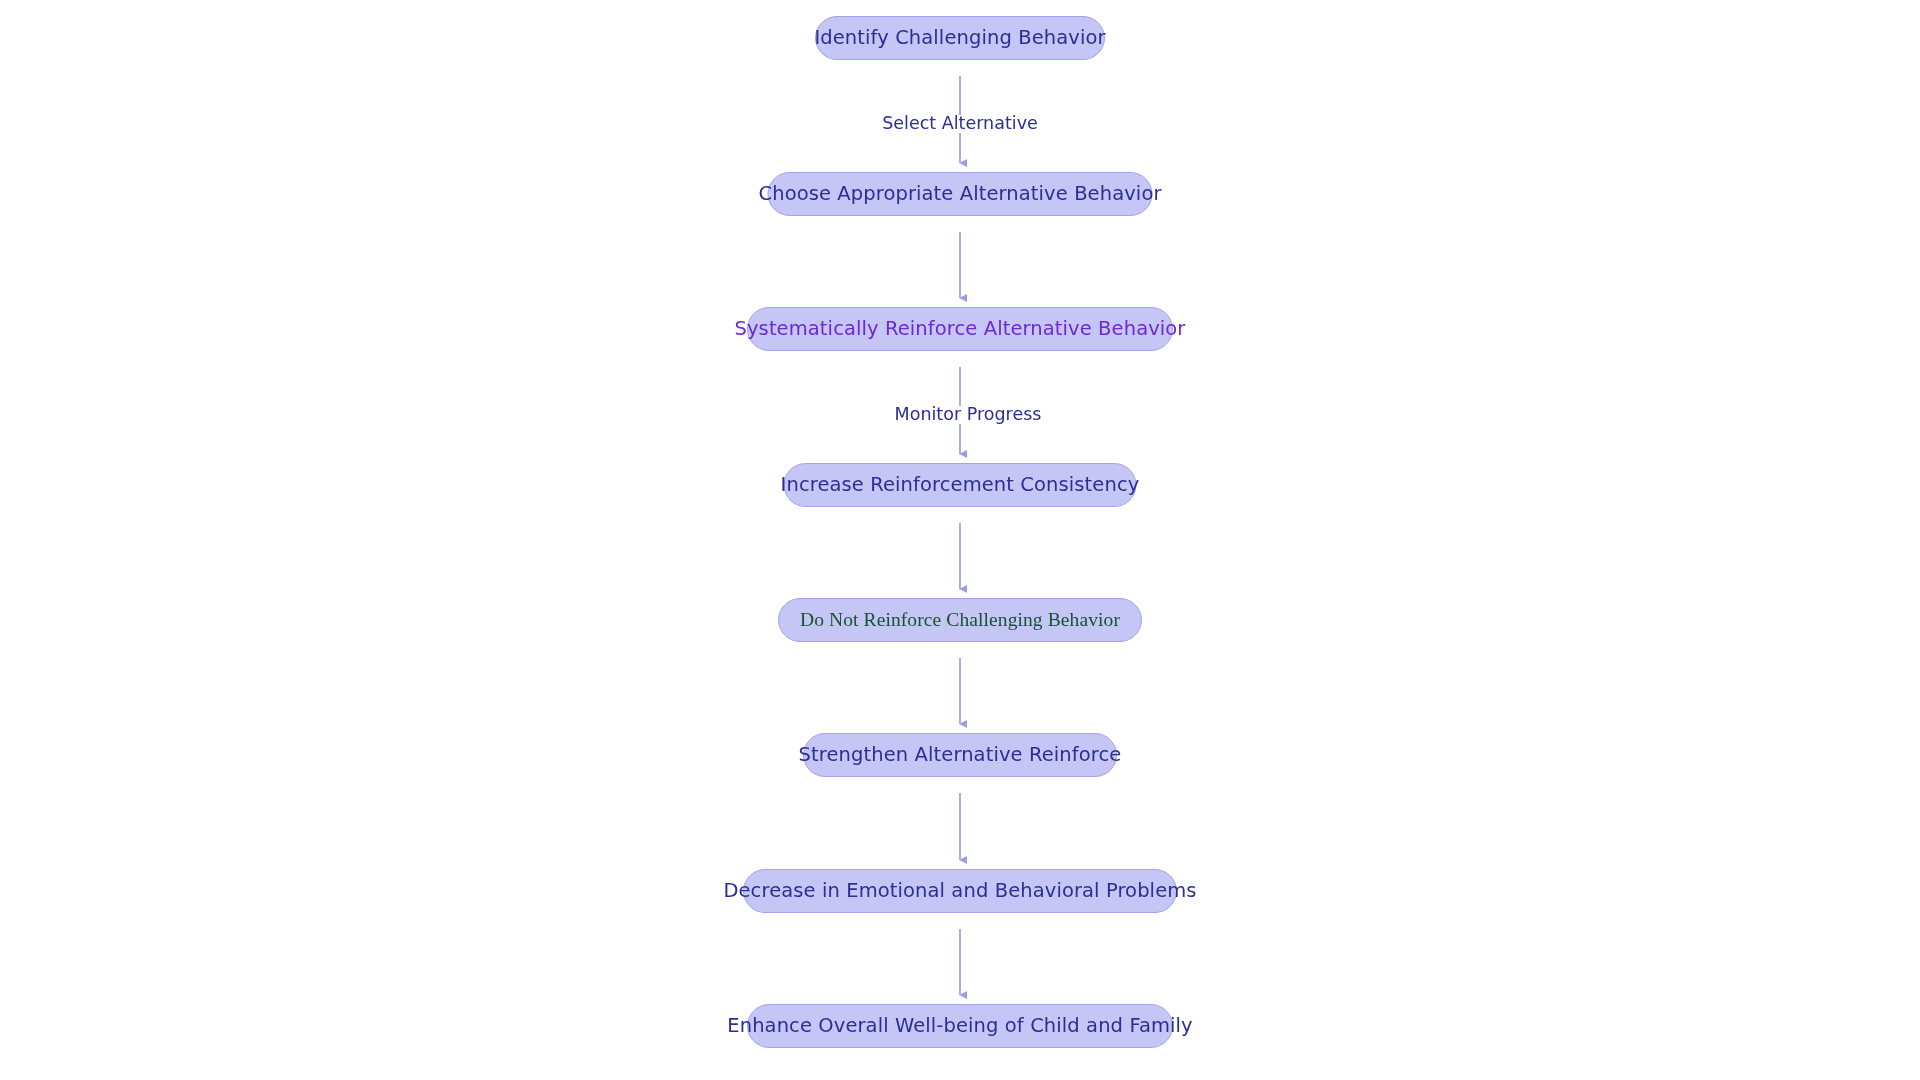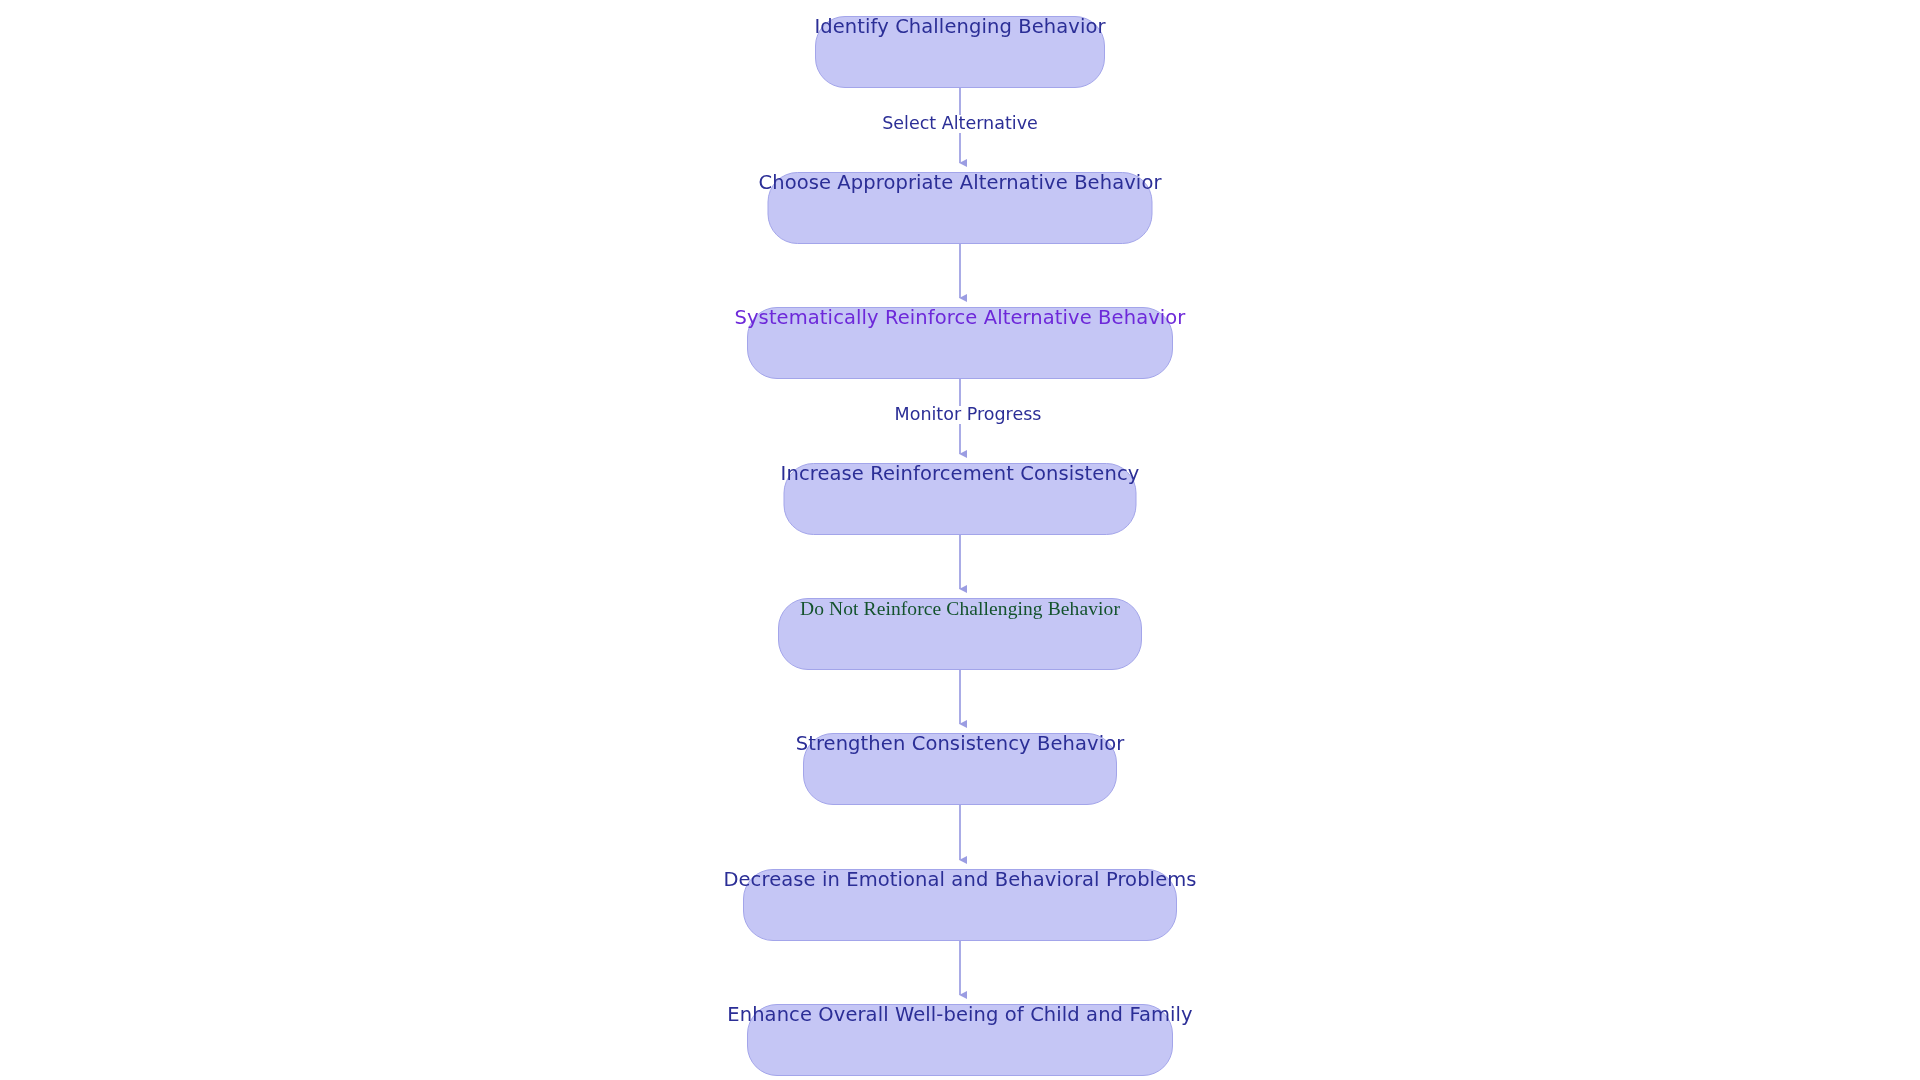--- a/index.html
+++ b/index.html
@@ -18,25 +18,26 @@
   #flow-svg {
     position: absolute;
     left: 0;
     top: 0;
     width: 1920px;
     height: 1080px;
   }
   .node {
     position: absolute;
     box-sizing: border-box;
-    height: 72px;
+    height: 44px;
     border-radius: 30px;
     background: #c5c6f5;
     border: 1.4px solid #a3a5ea;
     display: flex;
+    align-items: center;
     justify-content: center;
     transform: translateX(-50%);
   }
   .node-label {
     font-size: 19.5px;
     color: #2b2e96;
     letter-spacing: 0.1px;
     white-space: nowrap;
     line-height: 1;
   }
@@ -83,21 +84,21 @@
       <div class="node" style="left: 960px; top: 307px; width: 426px; background: rgb(197, 198, 245); border-color: rgb(163, 165, 234);">
         <span class="node-label" style="color: #6d28d9;">Systematically Reinforce Alternative Behavior</span>
       </div>
       <div class="node" style="left: 960px; top: 463px; width: 353px; background: rgb(197, 198, 245); border-color: rgb(163, 165, 234);">
         <span class="node-label" style="color: rgb(43, 46, 150);">Increase Reinforcement Consistency</span>
       </div>
       <div class="node" style="left: 960px; top: 598px; width: 364px; background: rgb(197, 198, 245); border-color: rgb(163, 165, 234);">
         <span class="node-label" style="color: #14532d; font-family: Liberation Serif, serif;">Do Not Reinforce Challenging Behavior</span>
       </div>
       <div class="node" style="left: 960px; top: 733px; width: 314px; background: rgb(197, 198, 245); border-color: rgb(163, 165, 234);">
-        <span class="node-label" style="color: rgb(43, 46, 150);">Strengthen Consistency Behavior</span>
+        <span class="node-label" style="color: rgb(43, 46, 150);">Strengthen Alternative Reinforce</span>
       </div>
       <div class="node" style="left: 960px; top: 869px; width: 434px; background: rgb(197, 198, 245); border-color: rgb(163, 165, 234);">
         <span class="node-label" style="color: rgb(43, 46, 150);">Decrease in Emotional and Behavioral Problems</span>
       </div>
       <div class="node" style="left: 960px; top: 1004px; width: 426px; background: rgb(197, 198, 245); border-color: rgb(163, 165, 234);">
         <span class="node-label" style="color: rgb(43, 46, 150);">Enhance Overall Well-being of Child and Family</span>
       </div>
     </div>
   <div id="edge-label-layer">
       <div class="edge-label" style="left: 960px; top: 115px; color: rgb(43, 46, 150);">Select Alternative</div>

